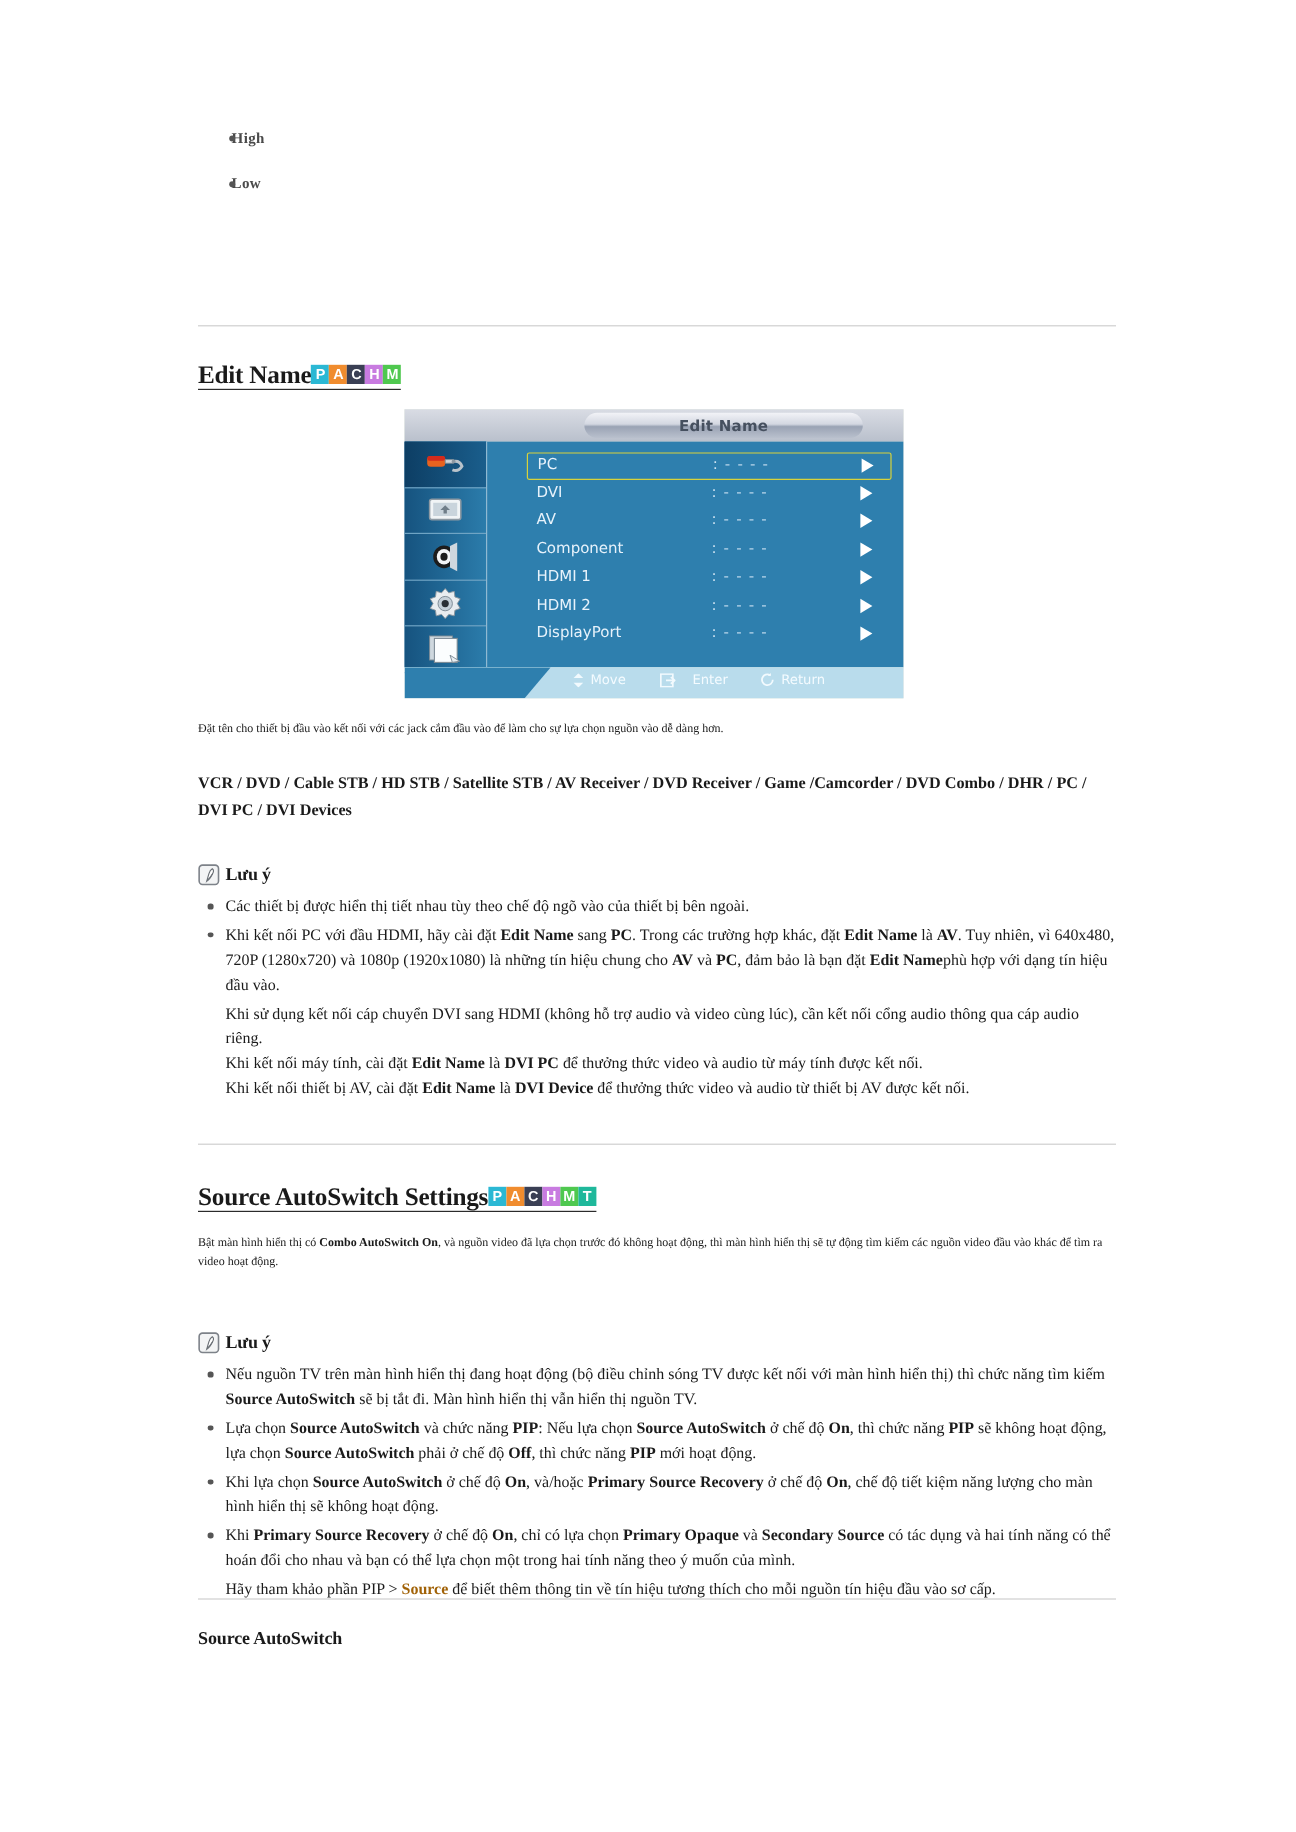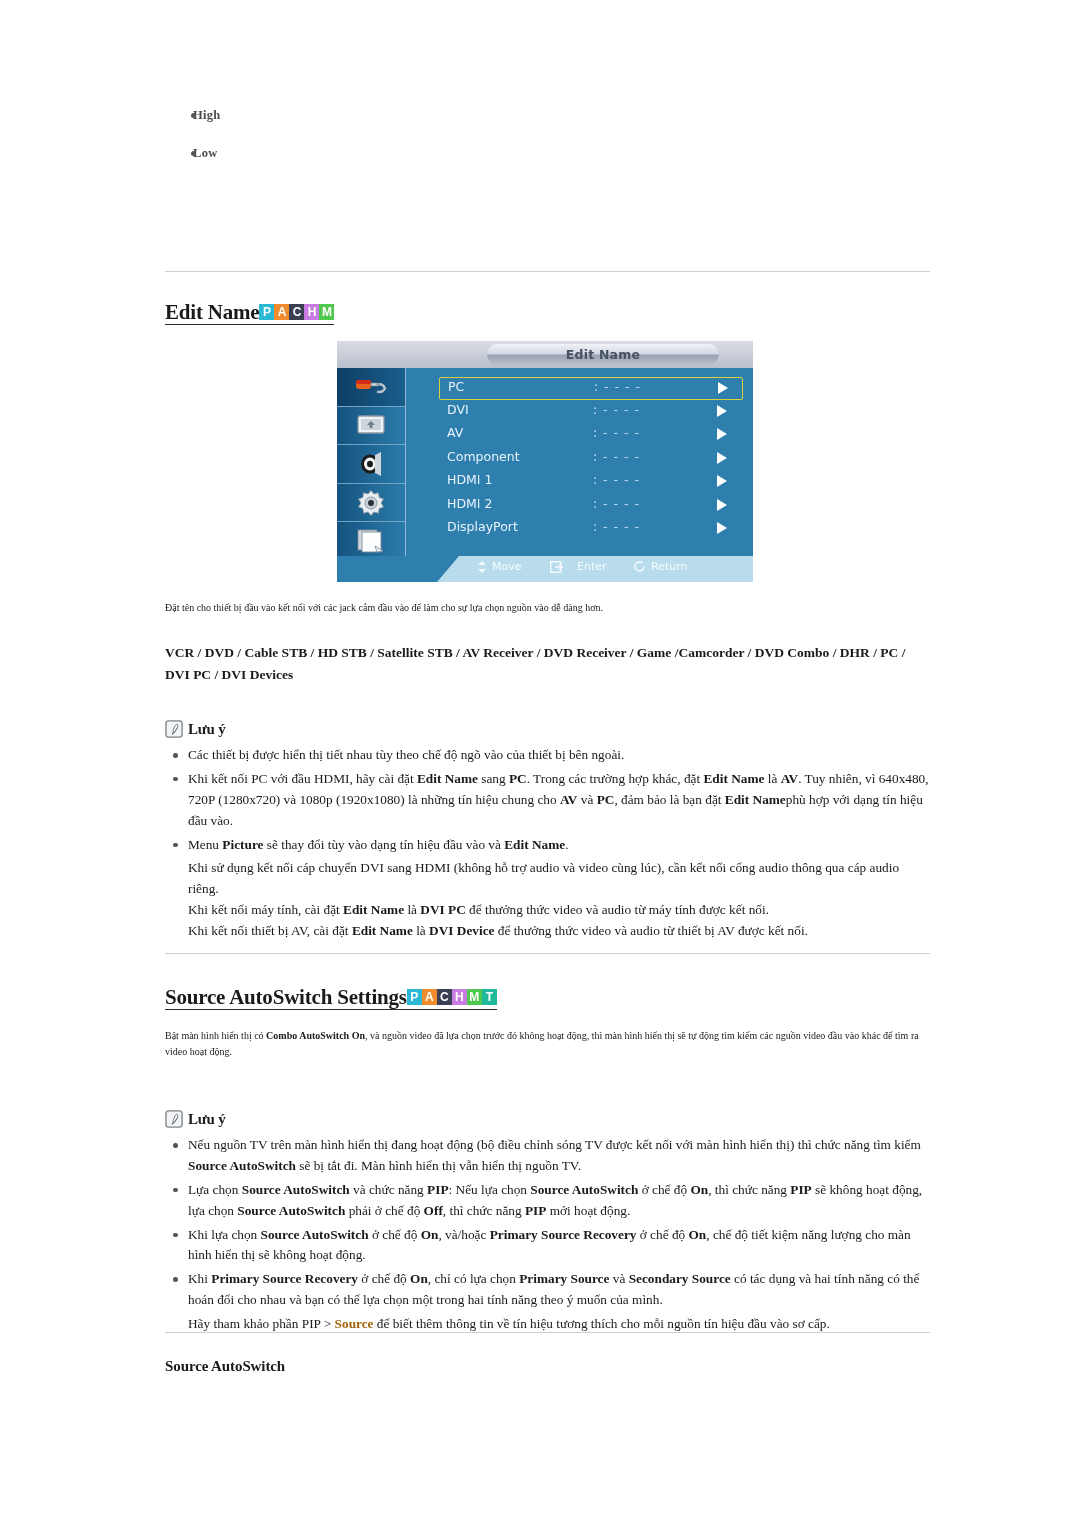--- a/index.html
+++ b/index.html
@@ -477,21 +477,20 @@
       <svg class="note-icon" viewBox="0 0 20 20">
         <rect x="1" y="1" width="17" height="17" rx="3" fill="#f3f4f5" stroke="#7d8289" stroke-width="1.4"></rect>
         <path d="M12.5 4.2 q2 1.3 0.4 4.2 q-1.8 3.2 -5.2 6.6 q1.1 -4 1.9 -6.6 q0.9 -3.1 2.9 -4.2z" fill="#ffffff" stroke="#6c7177" stroke-width="1"></path>
         <path d="M7.7 15 q2.6 -1.1 5.2 -6.6" fill="none" stroke="#6c7177" stroke-width="0.9"></path>
       </svg>
       <span class="note-label">Lưu ý</span>
     </div>
     <ul class="note-list" id="note-1">
         <li><span class="nb"></span><span>Các thiết bị được hiển thị tiết nhau tùy theo chế độ ngõ vào của thiết bị bên ngoài.</span></li>
         <li><span class="nb"></span><span>Khi kết nối PC với đầu HDMI, hãy cài đặt <b>Edit Name</b> sang <b>PC</b>. Trong các trường hợp khác, đặt <b>Edit Name</b> là <b>AV</b>. Tuy nhiên, vì 640x480, 720P (1280x720) và 1080p (1920x1080) là những tín hiệu chung cho <b>AV</b> và <b>PC</b>, đảm bảo là bạn đặt <b>Edit Name</b>phù hợp với dạng tín hiệu đầu vào.</span></li>
-        <li><span class="nb"></span><span>Menu <b>Picture</b> sẽ thay đổi tùy vào dạng tín hiệu đầu vào và <b>Edit Name</b>.</span></li>
         <div class="sub-line">Khi sử dụng kết nối cáp chuyển DVI sang HDMI (không hỗ trợ audio và video cùng lúc), cần kết nối cổng audio thông qua cáp audio riêng.</div>
         <div class="sub-line">Khi kết nối máy tính, cài đặt <b>Edit Name</b> là <b>DVI PC</b> để thưởng thức video và audio từ máy tính được kết nối.</div>
         <div class="sub-line">Khi kết nối thiết bị AV, cài đặt <b>Edit Name</b> là <b>DVI Device</b> để thưởng thức video và audio từ thiết bị AV được kết nối.</div>
       </ul>
   </div>
 
   <div class="content" style="top:953px;">
     <hr class="hrule">
   </div>
 
@@ -511,21 +510,21 @@
         <rect x="1" y="1" width="17" height="17" rx="3" fill="#f3f4f5" stroke="#7d8289" stroke-width="1.4"></rect>
         <path d="M12.5 4.2 q2 1.3 0.4 4.2 q-1.8 3.2 -5.2 6.6 q1.1 -4 1.9 -6.6 q0.9 -3.1 2.9 -4.2z" fill="#ffffff" stroke="#6c7177" stroke-width="1"></path>
         <path d="M7.7 15 q2.6 -1.1 5.2 -6.6" fill="none" stroke="#6c7177" stroke-width="0.9"></path>
       </svg>
       <span class="note-label">Lưu ý</span>
     </div>
     <ul class="note-list" id="note-2">
         <li><span class="nb"></span><span>Nếu nguồn TV trên màn hình hiển thị đang hoạt động (bộ điều chỉnh sóng TV được kết nối với màn hình hiển thị) thì chức năng tìm kiếm <b>Source AutoSwitch</b> sẽ bị tắt đi. Màn hình hiển thị vẫn hiển thị nguồn TV.</span></li>
         <li><span class="nb"></span><span>Lựa chọn <b>Source AutoSwitch</b> và chức năng <b>PIP</b>: Nếu lựa chọn <b>Source AutoSwitch</b> ở chế độ <b>On</b>, thì chức năng <b>PIP</b> sẽ không hoạt động, lựa chọn <b>Source AutoSwitch</b> phải ở chế độ <b>Off</b>, thì chức năng <b>PIP</b> mới hoạt động.</span></li>
         <li><span class="nb"></span><span>Khi lựa chọn <b>Source AutoSwitch</b> ở chế độ <b>On</b>, và/hoặc <b>Primary Source Recovery</b> ở chế độ <b>On</b>, chế độ tiết kiệm năng lượng cho màn hình hiển thị sẽ không hoạt động.</span></li>
-        <li><span class="nb"></span><span>Khi <b>Primary Source Recovery</b> ở chế độ <b>On</b>, chỉ có lựa chọn <b>Primary Source</b> và <b>Secondary Source</b> có tác dụng và hai tính năng có thể hoán đổi cho nhau và bạn có thể lựa chọn một trong hai tính năng theo ý muốn của mình.</span></li>
+        <li><span class="nb"></span><span>Khi <b>Primary Source Recovery</b> ở chế độ <b>On</b>, chỉ có lựa chọn <b>Primary Opaque</b> và <b>Secondary Source</b> có tác dụng và hai tính năng có thể hoán đổi cho nhau và bạn có thể lựa chọn một trong hai tính năng theo ý muốn của mình.</span></li>
         <div class="sub-line">Hãy tham khảo phần PIP &gt; <span class="lnk">Source</span> để biết thêm thông tin về tín hiệu tương thích cho mỗi nguồn tín hiệu đầu vào sơ cấp.</div>
       </ul>
   </div>
 
   <div class="content" style="top:1332px;">
     <hr class="hrule">
   </div>
 
   <div class="content" style="top:1358px;">
     <h3 class="sub-title">Source AutoSwitch</h3>

